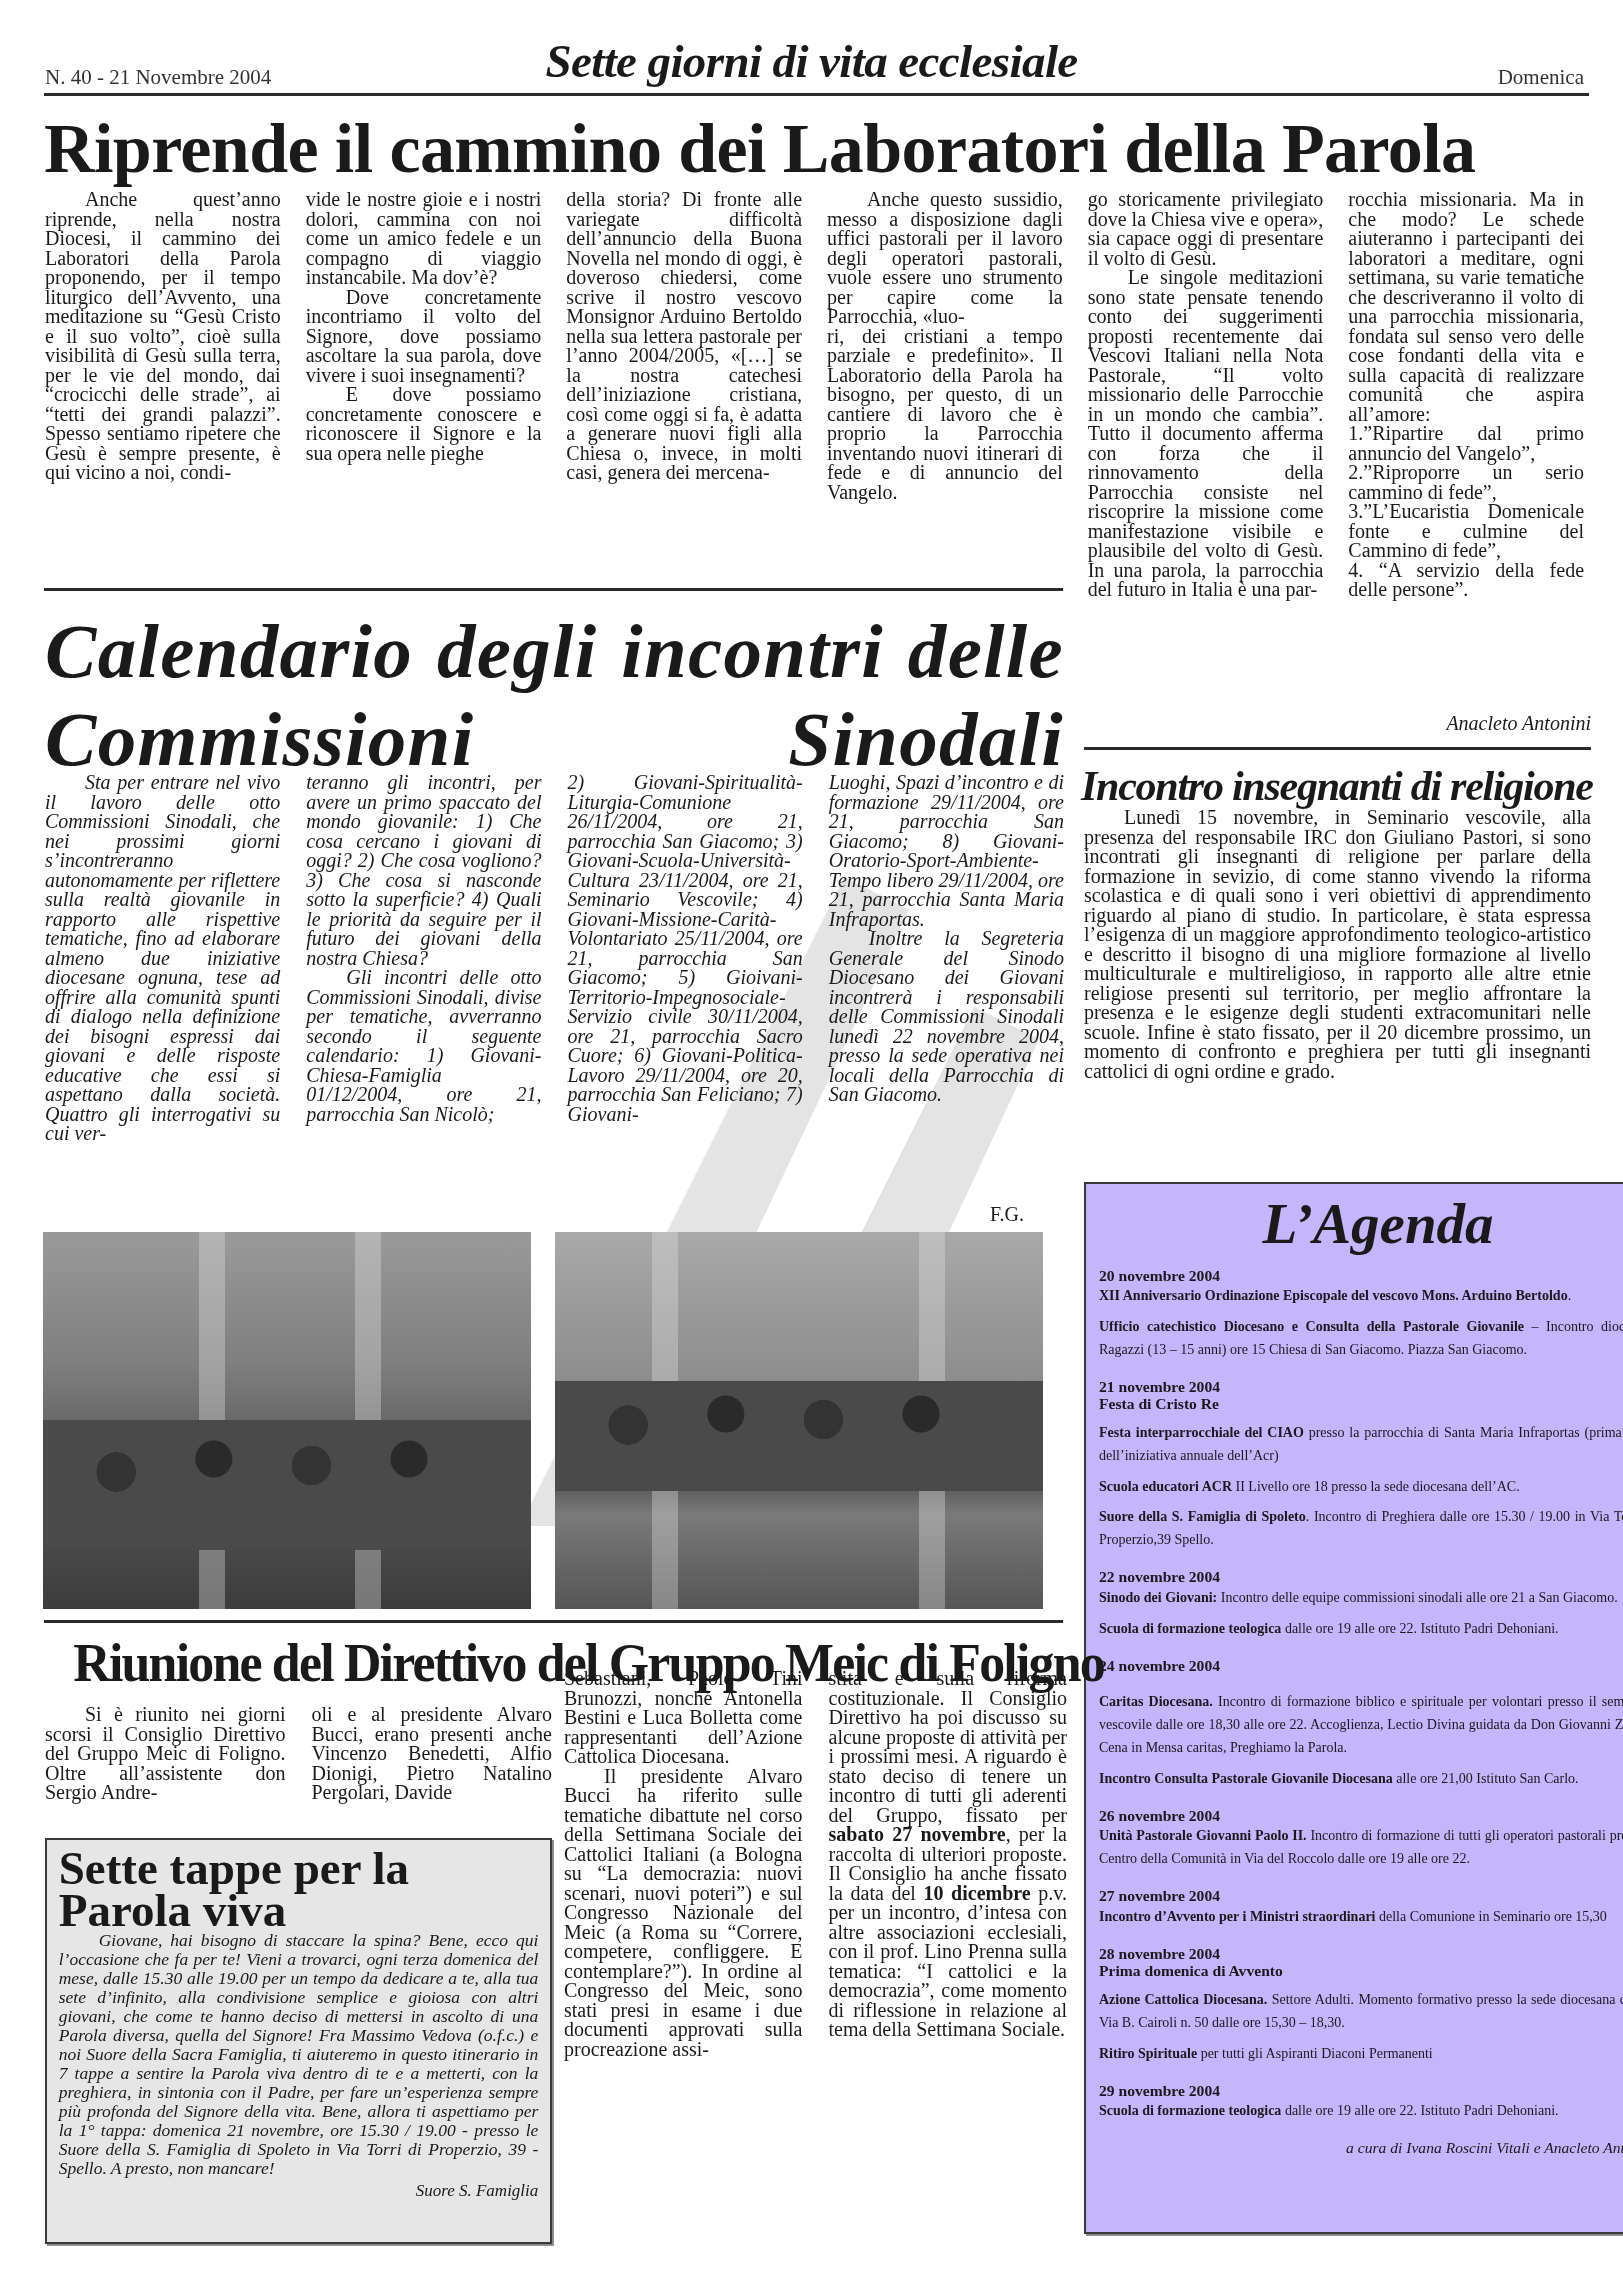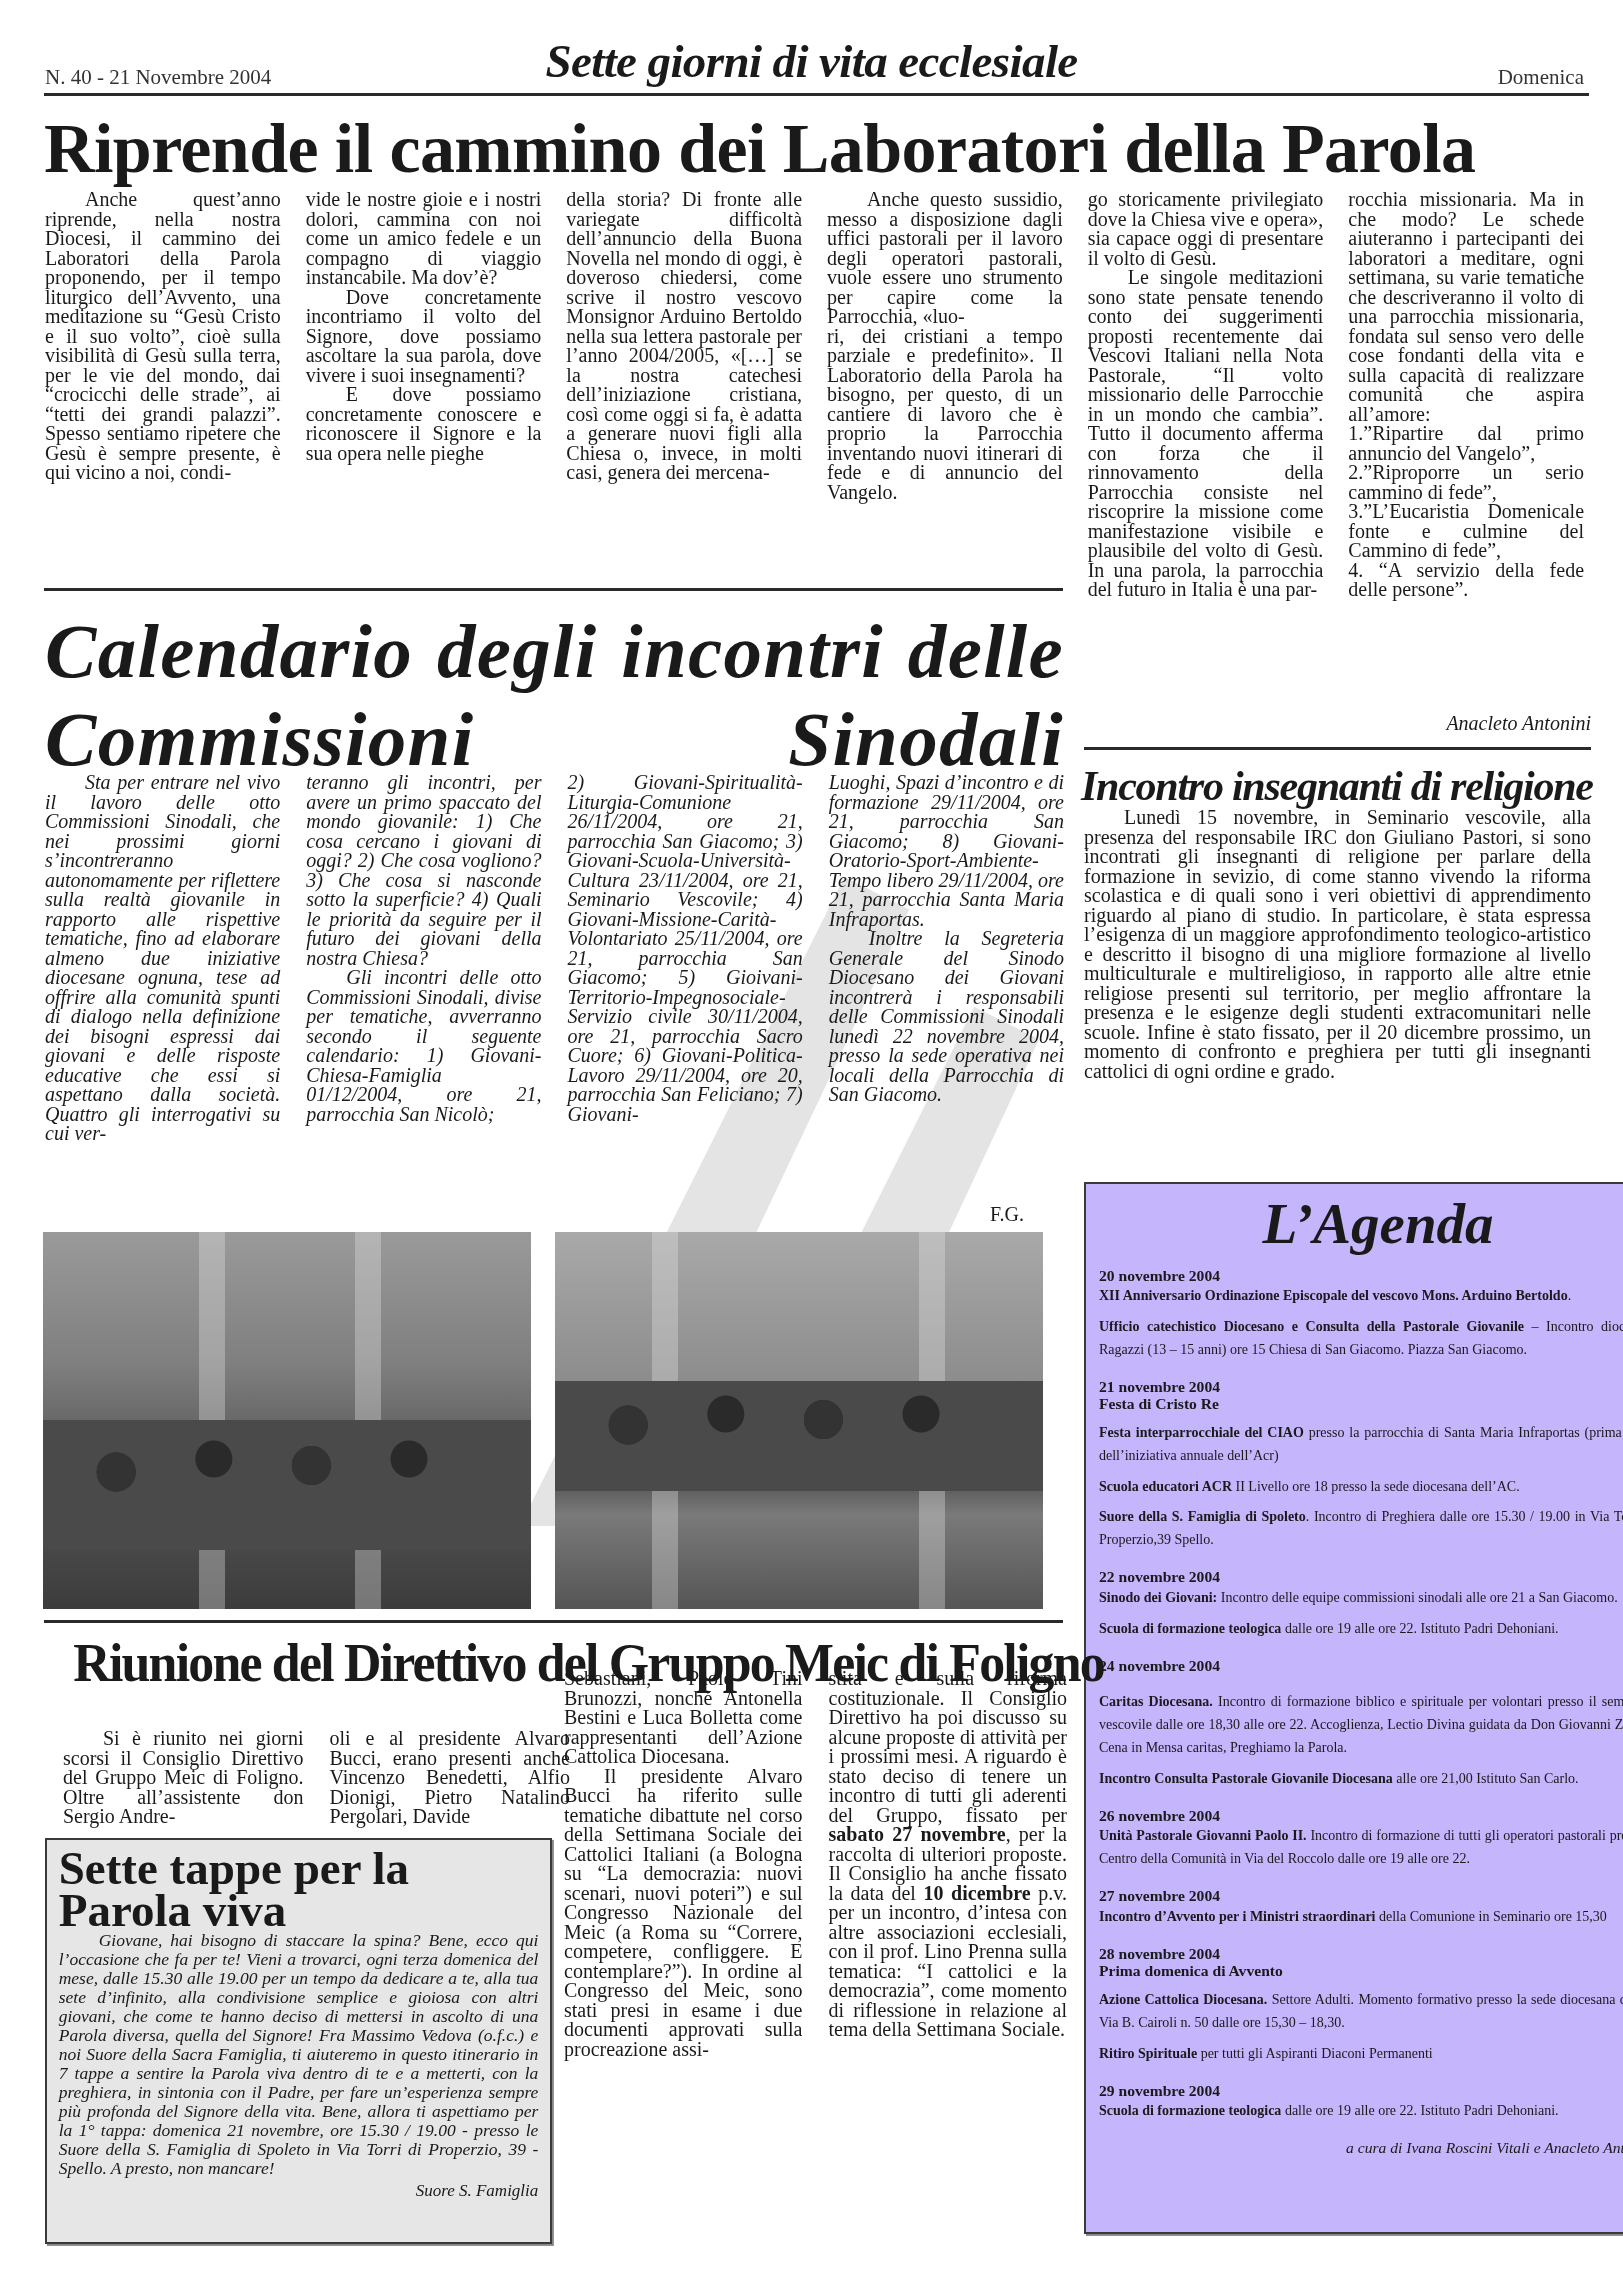--- a/index.html
+++ b/index.html
@@ -29,21 +29,21 @@
   .ag-date, .ag-head { font-weight:bold; font-size:15.6px; line-height:17.5px; }
   .ag-item { font-size:14px; line-height:23px; margin-top:7.8px; text-align:justify; }
   .ag-item b { font-weight:bold; }
   .ag-credit { text-align:right; font-style:italic; font-size:15.6px; margin-top:6.5px; }
   .photo { position:absolute; top:1232px; height:377px; background:linear-gradient(180deg,#9a9a9a 0%,#7f7f7f 35%,#5a5a5a 60%,#3c3c3c 100%); overflow:hidden; }
   .photo1 { left:43px; width:488px; }
   .photo2 { left:555px; width:488px; background:linear-gradient(180deg,#a9a9a9 0%,#8c8c8c 40%,#444 62%,#7a7a7a 75%,#555 100%); }
   .photo .pillar { position:absolute; top:0; bottom:0; width:26px; background:rgba(230,230,230,0.35); }
   .photo .crowd { position:absolute; left:0; right:0; height:130px; background:radial-gradient(circle at 15% 40%, #333 0 19.5px, transparent 20px), radial-gradient(circle at 35% 30%, #2a2a2a 0 18px, transparent 19px), radial-gradient(circle at 55% 35%, #333 0 19.5px, transparent 20px), radial-gradient(circle at 75% 30%, #2a2a2a 0 18px, transparent 19px), #4a4a4a; }
   .meic-title { left:44px; top:1630px; width:1026px; font-size:55px; font-weight:bold; white-space:nowrap; letter-spacing:-1.9px; line-height:65px; }
-  .sec3-top { left:63px; top:1705px; width:507px;margin-top:24px; }
+  .sec3-top { left:45px; top:1705px; width:507px; }
   .sec3-right { left:564px; top:1669px; width:503px; }
   .sette { left:45px; top:1838px; width:507px; height:406px; background:#e6e6e6; border:2.6px solid #3a3a3a; box-shadow:1.9px 1.9px 0 #888; box-sizing:border-box; padding:6.5px 11.7px; }
   .sette-title { font-size:47px; font-weight:bold; line-height:42px; }
   .sette-body { font-size:17.5px; line-height:19px; font-style:italic; text-align:justify; }
   .sette-body p { margin:0; text-indent:40px; }
   .sette-sign { text-align:right; font-style:italic; font-size:17px; margin-top:3.9px; }
   .sign { text-align:right; font-style:italic; }
   .watermark { position:absolute; left:455px; top:812px; width:649px; height:779px; opacity:0.10; pointer-events:none; }
 </style>
 </head>

